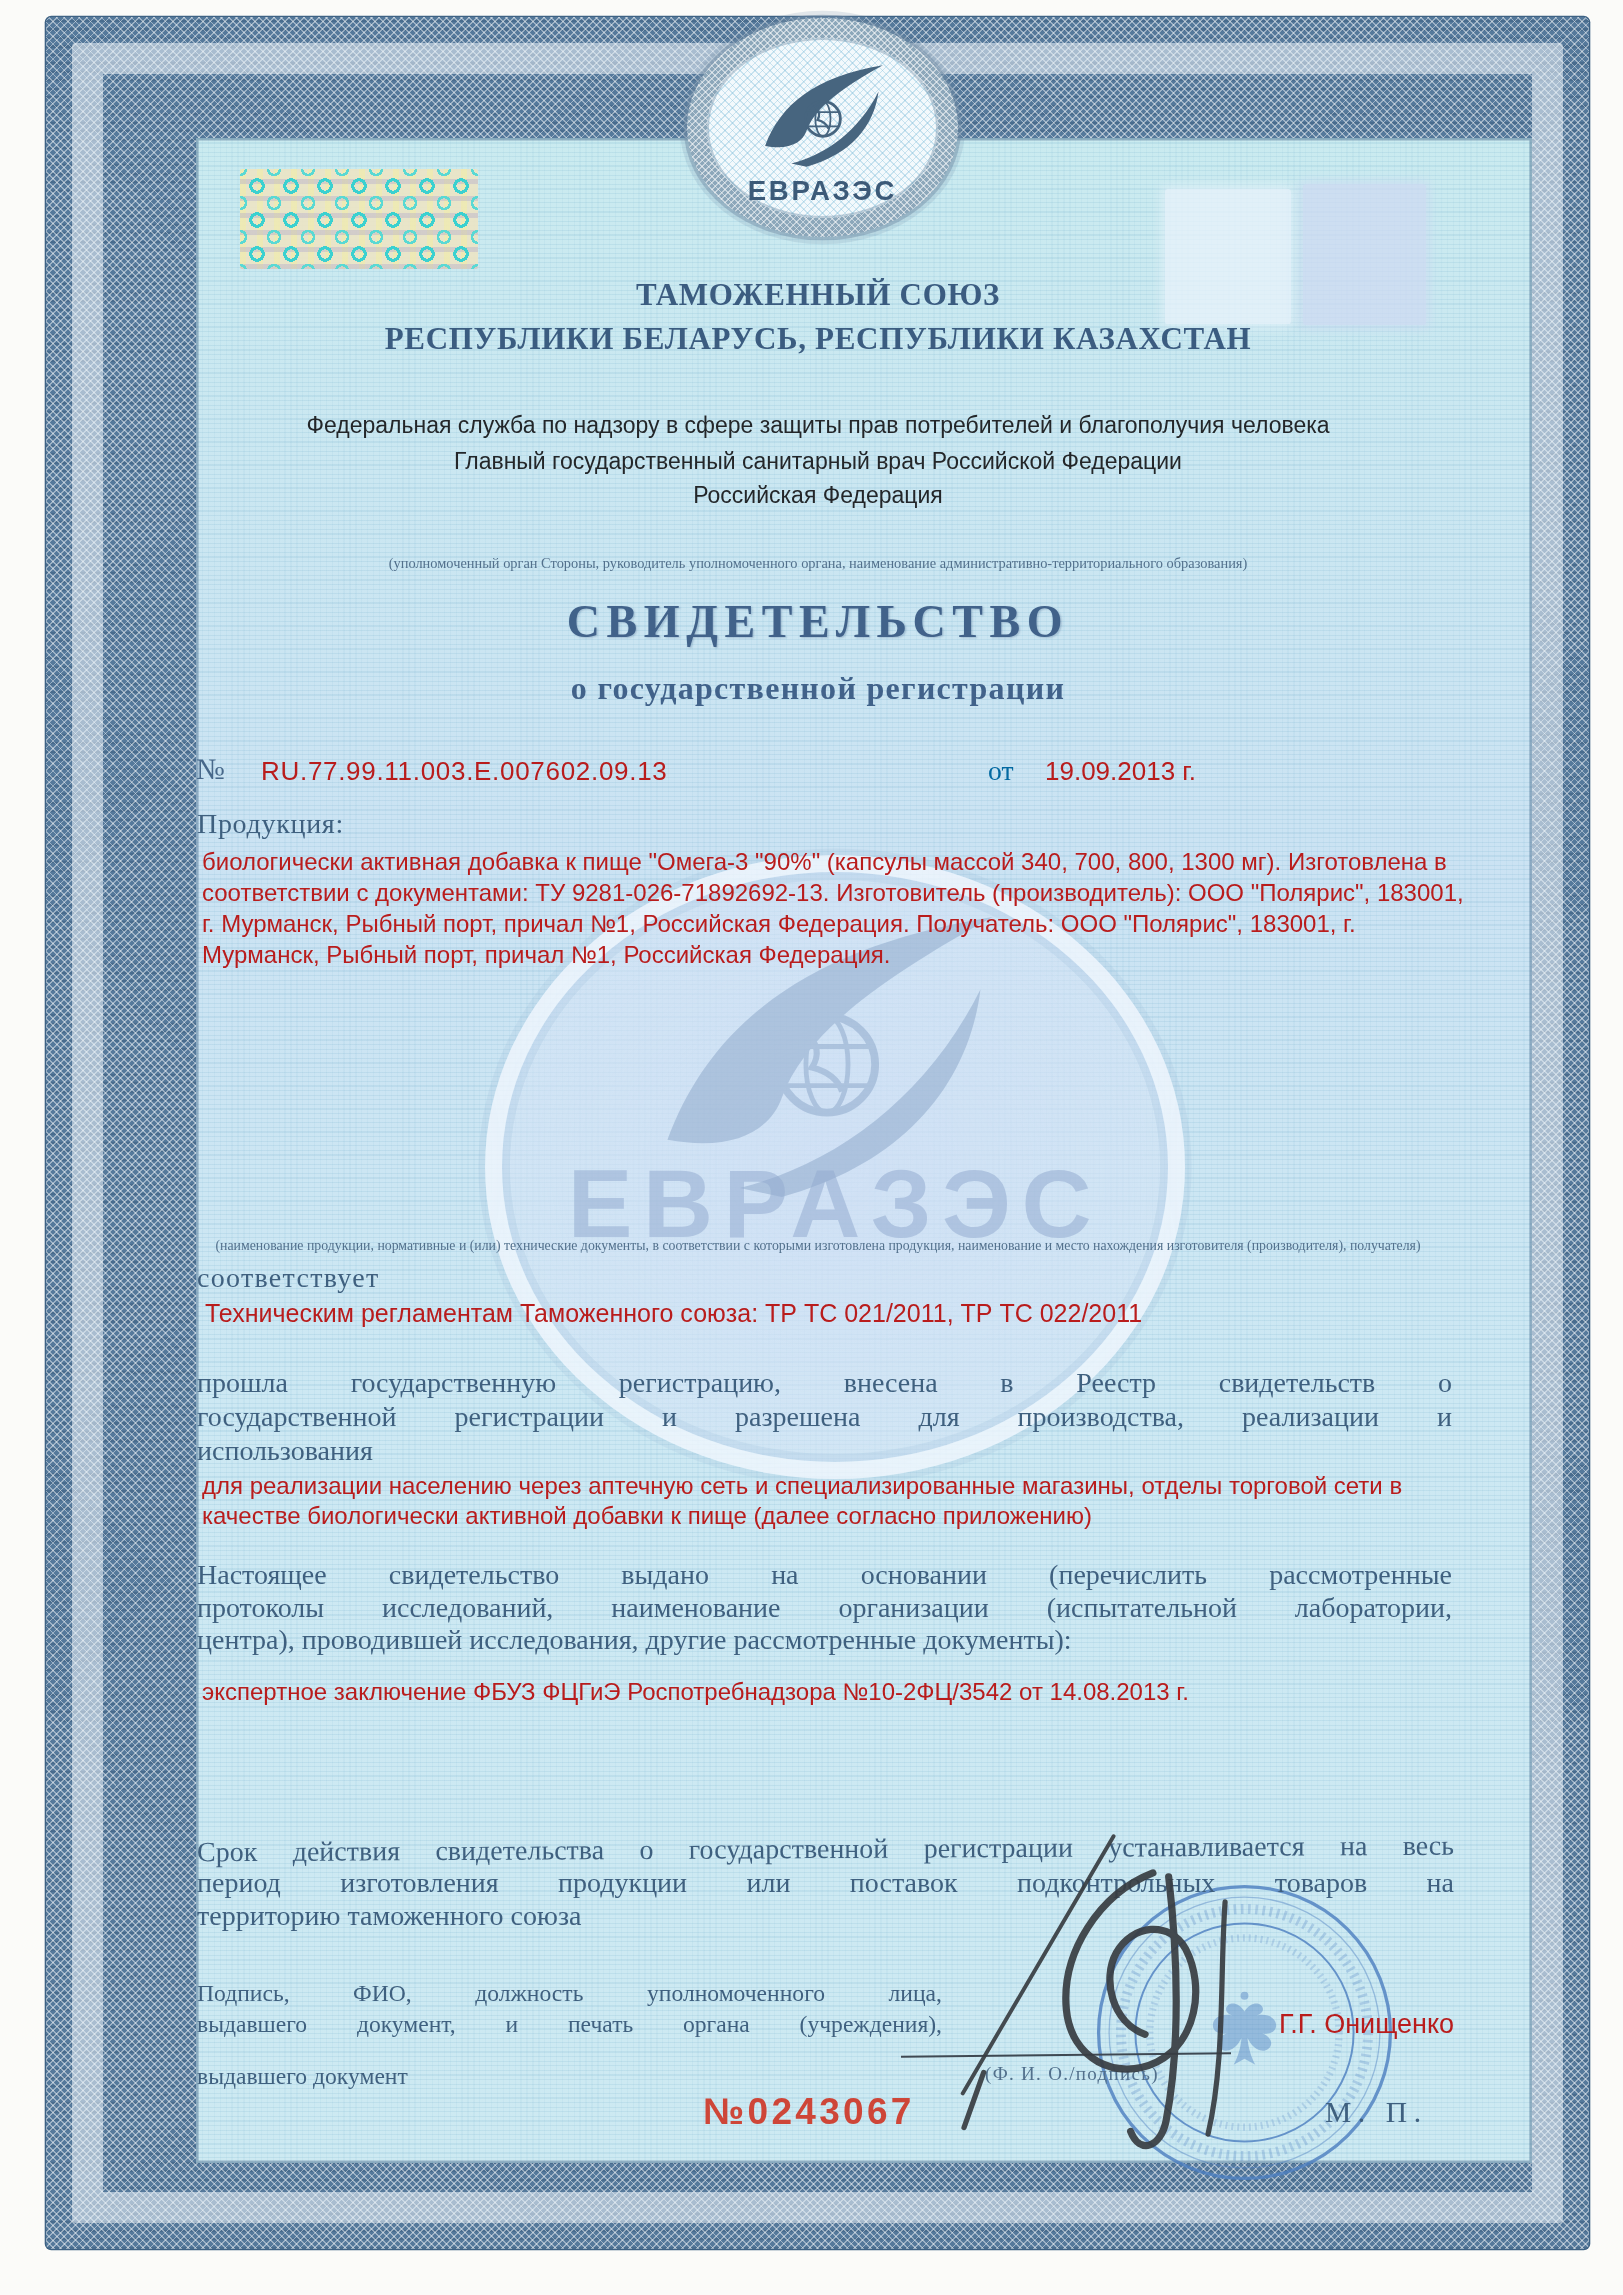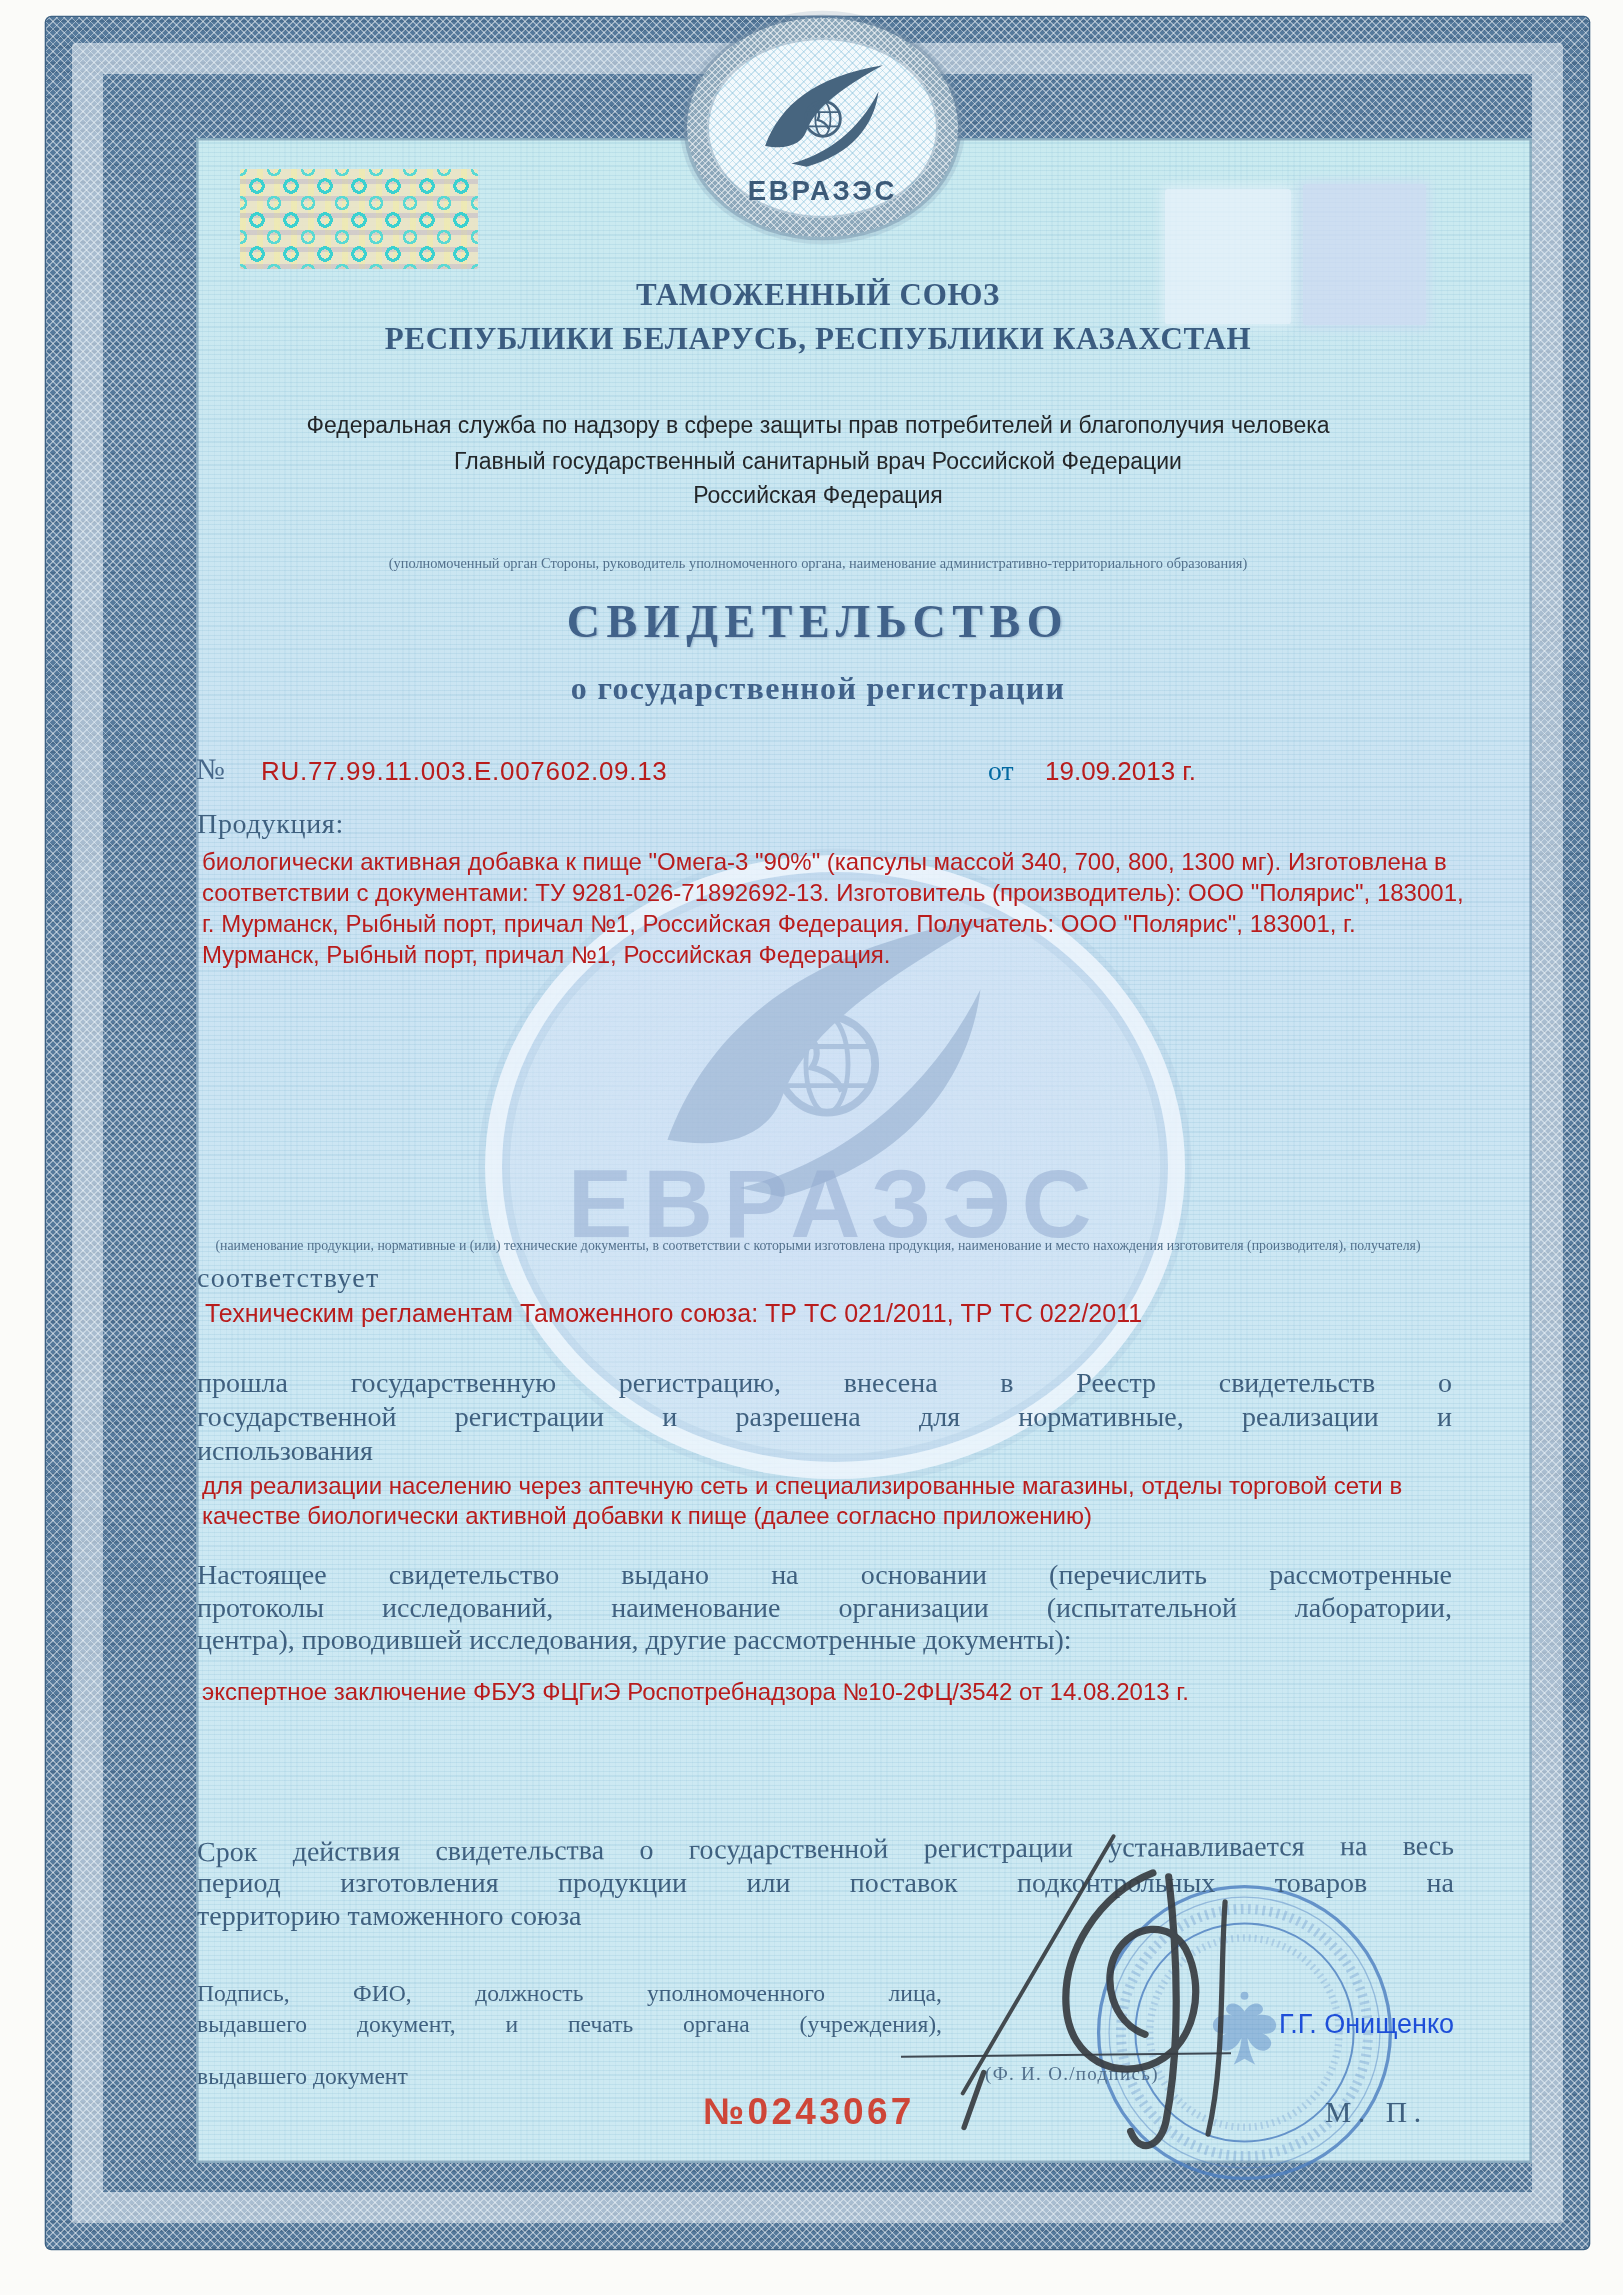--- a/index.html
+++ b/index.html
@@ -149,21 +149,21 @@
 
   <div class="abs ser tpl" style="left:197px;top:808px;font-size:28px;letter-spacing:0.7px;">Продукция:</div>
   <div class="abs san fil" style="left:202px;top:846px;width:1267px;font-size:24px;line-height:31px;">биологически активная добавка к пище "Омега-3 "90%" (капсулы массой 340, 700, 800, 1300 мг). Изготовлена в соответствии с документами: ТУ 9281-026-71892692-13. Изготовитель (производитель): ООО "Полярис", 183001, г. Мурманск, Рыбный порт, причал №1, Российская Федерация.  Получатель: ООО "Полярис", 183001, г. Мурманск, Рыбный порт, причал №1, Российская Федерация.</div>
 
   <div class="abs ser cap ctr" style="left:150px;width:1336px;top:1238px;font-size:13.8px;">(наименование продукции, нормативные и (или) технические документы, в соответствии с которыми изготовлена продукция, наименование и место нахождения изготовителя (производителя), получателя)</div>
 
   <div class="abs ser tpl" style="left:197px;top:1262px;font-size:28px;letter-spacing:1.3px;">соответствует</div>
   <div class="abs san fil" style="left:205px;top:1299px;font-size:25px;">Техническим регламентам Таможенного союза: ТР ТС 021/2011, ТР ТС 022/2011</div>
 
   <div class="abs ser tpl jst" style="left:197px;top:1367px;width:1255px;font-size:28px;">прошла государственную регистрацию, внесена в Реестр свидетельств о</div>
-  <div class="abs ser tpl jst" style="left:197px;top:1401px;width:1255px;font-size:28px;">государственной регистрации и разрешена для нормативные, реализации и</div>
+  <div class="abs ser tpl jst" style="left:197px;top:1401px;width:1255px;font-size:28px;">государственной регистрации и разрешена для производства, реализации и</div>
   <div class="abs ser tpl" style="left:197px;top:1435px;font-size:28px;">использования</div>
   <div class="abs san fil" style="left:202px;top:1471px;width:1280px;font-size:24px;line-height:30px;">для реализации населению через аптечную сеть и специализированные магазины, отделы торговой сети в качестве биологически активной добавки к пище (далее согласно приложению)</div>
 
   <div class="abs ser tpl jst" style="left:197px;top:1559px;width:1255px;font-size:28px;">Настоящее свидетельство выдано на основании (перечислить рассмотренные</div>
   <div class="abs ser tpl jst" style="left:197px;top:1592px;width:1255px;font-size:28px;">протоколы исследований, наименование организации (испытательной лаборатории,</div>
   <div class="abs ser tpl" style="left:197px;top:1624px;font-size:28px;">центра), проводившей исследования, другие рассмотренные документы):</div>
   <div class="abs san fil" style="left:202px;top:1678px;font-size:24px;">экспертное заключение ФБУЗ ФЦГиЭ Роспотребнадзора №10-2ФЦ/3542 от 14.08.2013 г.</div>
 
   <div class="abs ser tpl jst" style="left:197px;top:1833px;width:1257px;font-size:28px;transform:rotate(-.3deg);">Срок действия свидетельства о государственной регистрации устанавливается на весь</div>
   <div class="abs ser tpl jst" style="left:197px;top:1867px;width:1257px;font-size:28px;">период изготовления продукции или поставок подконтрольных товаров на</div>
@@ -195,18 +195,18 @@
       <path d="M60,368 L30,452" stroke-width="8"></path>
       <path d="M318,64 C236,96 178,186 186,272 C193,348 262,382 324,352 C384,322 398,238 368,180 C344,136 286,142 262,186 C240,226 256,292 306,310" stroke-width="11"></path>
       <path d="M342,70 C356,190 360,330 338,442 C330,482 298,494 284,458" stroke-width="11"></path>
       <path d="M428,108 C420,220 428,352 402,462" stroke-width="8"></path>
     </g>
   </svg>
 
   <div class="sig-line"></div>
   <div class="abs ser cap" style="left:985px;top:2063px;font-size:19px;letter-spacing:1.3px;z-index:5;">(Ф. И. О./подпись)</div>
 
-  <div class="abs san" style="left:1279px;top:2009px;font-size:27px;color:#1d4ed8;z-index:5;">Г.Г. Онищенко</div>
+  <div class="abs san" style="left:1279px;top:2009px;font-size:27px;color:#b91c1c;z-index:5;">Г.Г. Онищенко</div>
 
   <div class="abs ser tpl" style="left:1325px;top:2096px;font-size:29.5px;letter-spacing:6.6px;z-index:5;">М. П.</div>
 
 </div>
 
 
 </body></html>

